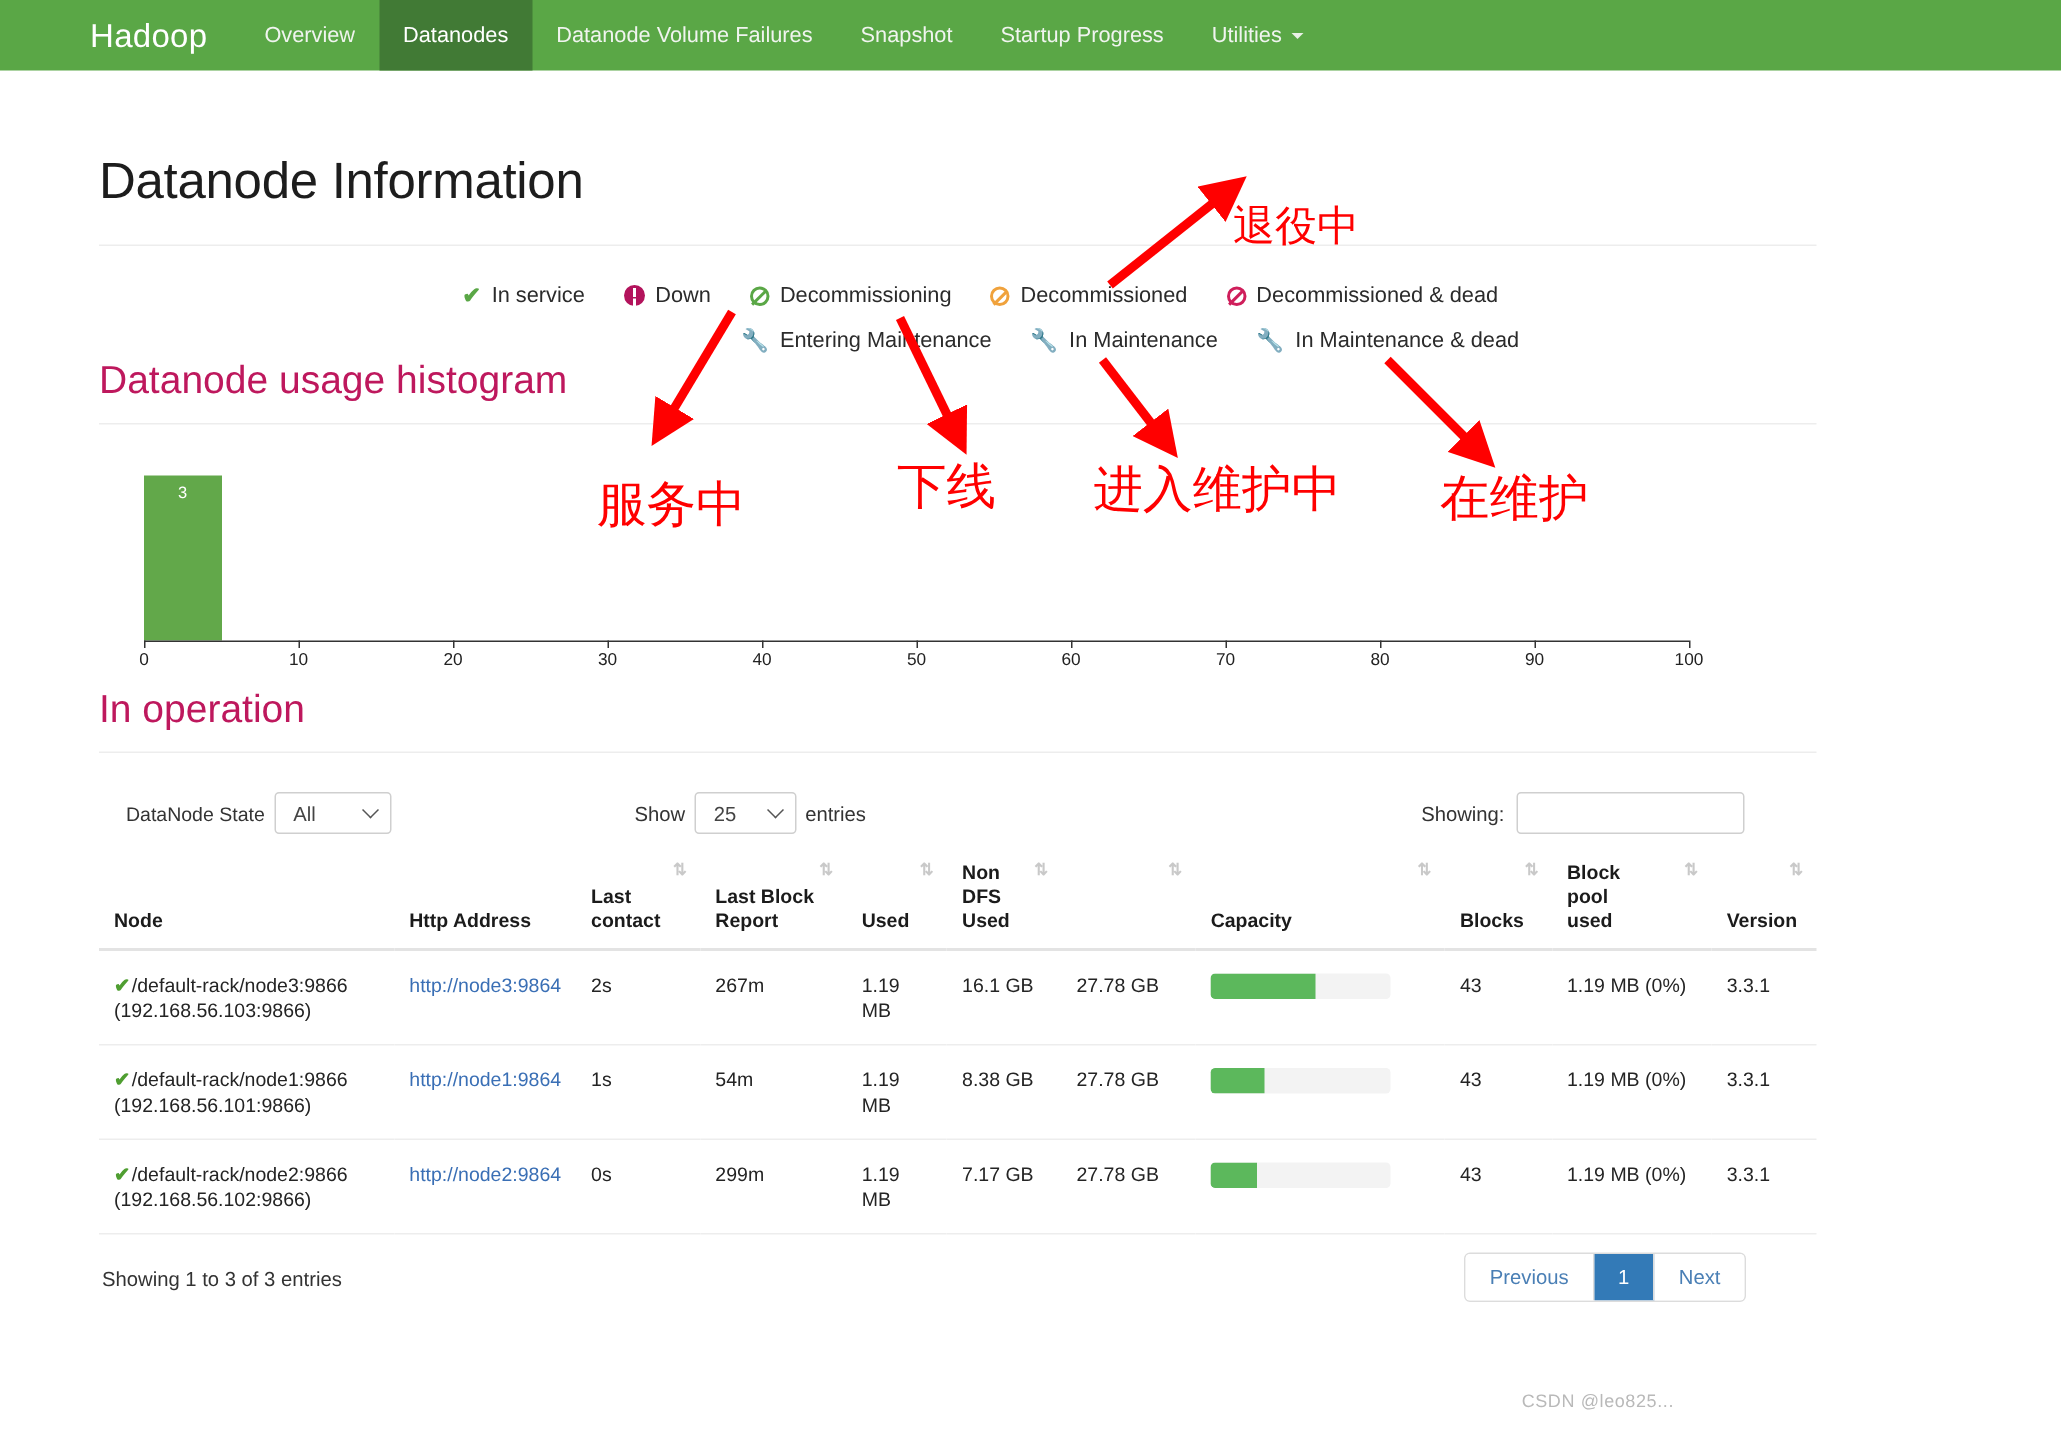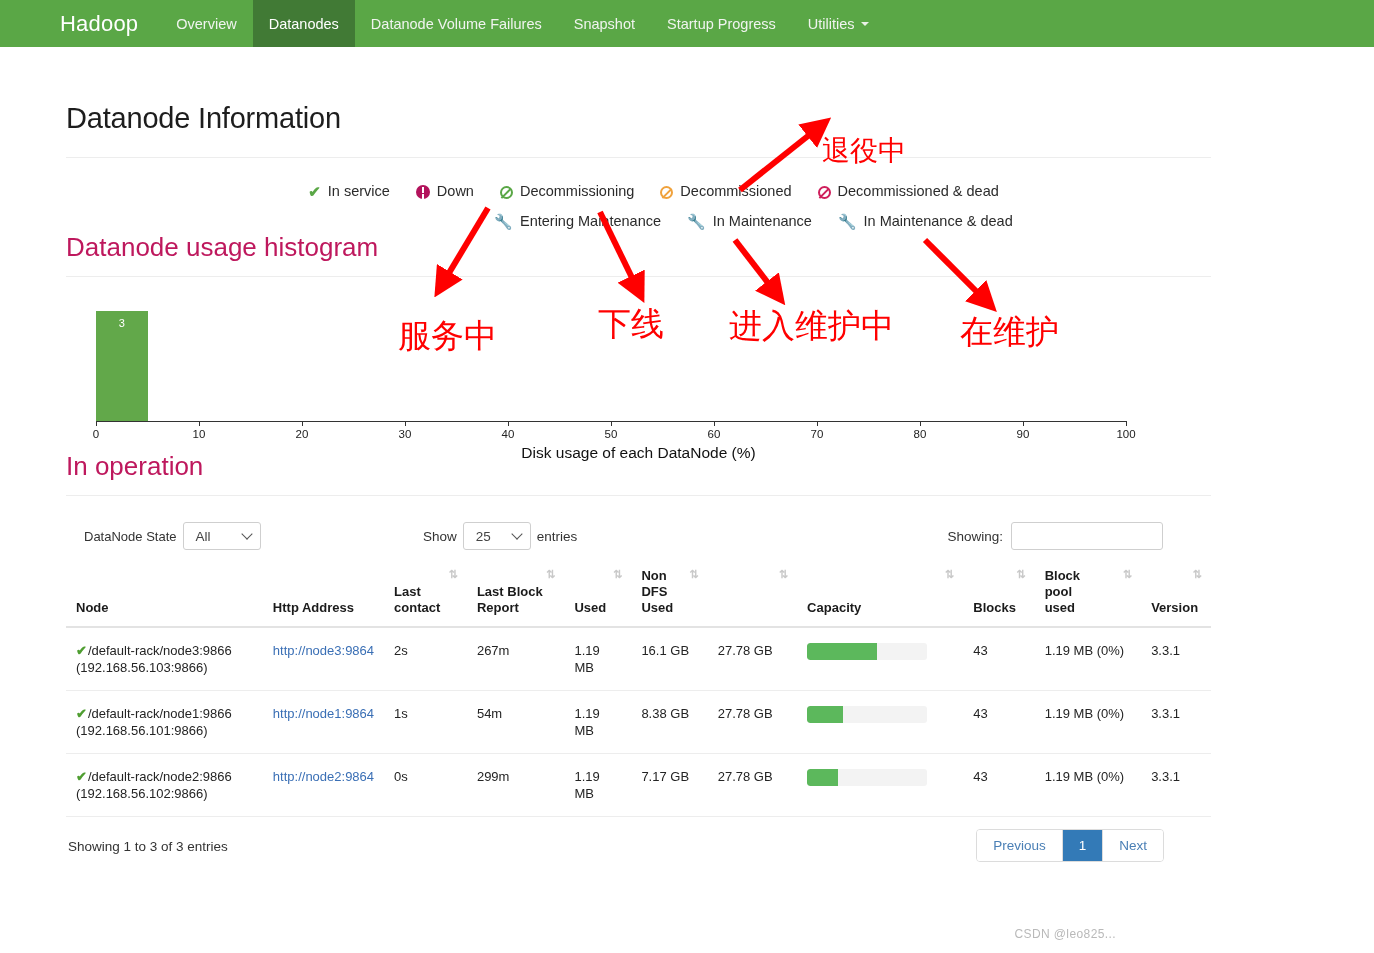--- a/index.html
+++ b/index.html
@@ -33,21 +33,21 @@
     display:inline-block; margin-left:6px;
     border-left:4px solid transparent; border-right:4px solid transparent;
     border-top:4px solid #e9f1e6;
   }
 
   
   .content { position:absolute; top:47px; left:0; width:1374px; }
   .container { position:relative; margin-left:66px; width:1145px; }
 
   h1.page-title {
-    font-size:29px; font-weight:400; color:#1d1d1d;
+    font-size:34px; font-weight:400; color:#1d1d1d;
     margin:55px 0 0 0; letter-spacing:-.2px;
     padding-bottom:22px; border-bottom:1px solid #ededed;
   }
 
   
   .legend { margin-top:22px; }
   .legend-row {
     display:flex; justify-content:center; align-items:center;
     font-size:14.5px; color:#2b2b2b; line-height:22px;
   }
@@ -306,21 +306,20 @@
             <div class="tick-label" style="left: 648px;">60</div>
             <div class="tick" style="left: 751px;"></div>
             <div class="tick-label" style="left: 751px;">70</div>
             <div class="tick" style="left: 854px;"></div>
             <div class="tick-label" style="left: 854px;">80</div>
             <div class="tick" style="left: 957px;"></div>
             <div class="tick-label" style="left: 957px;">90</div>
             <div class="tick" style="left: 1060px;"></div>
             <div class="tick-label" style="left: 1060px;">100</div>
           </div>
-        <div class="axis-caption">Disk usage of each DataNode (%)</div>
       </div>
 
       <h2 class="section-title inop-head">In operation</h2>
 
       <div class="controls">
         <div class="ctl-state">
           <span>DataNode State</span>
           <span class="sel state-sel">
             <span>All</span>
             <span class="chev"></span>

